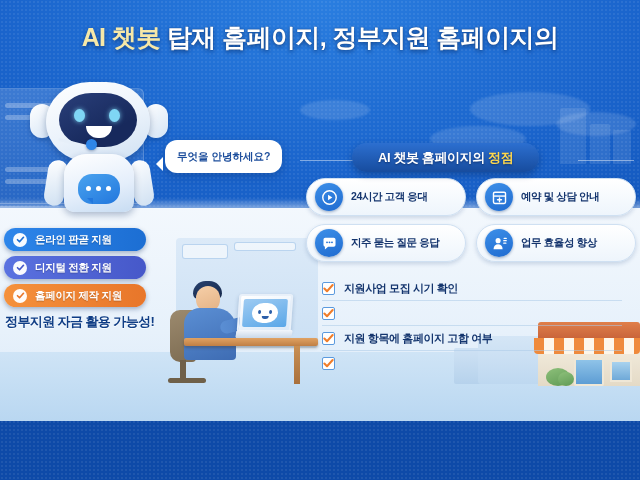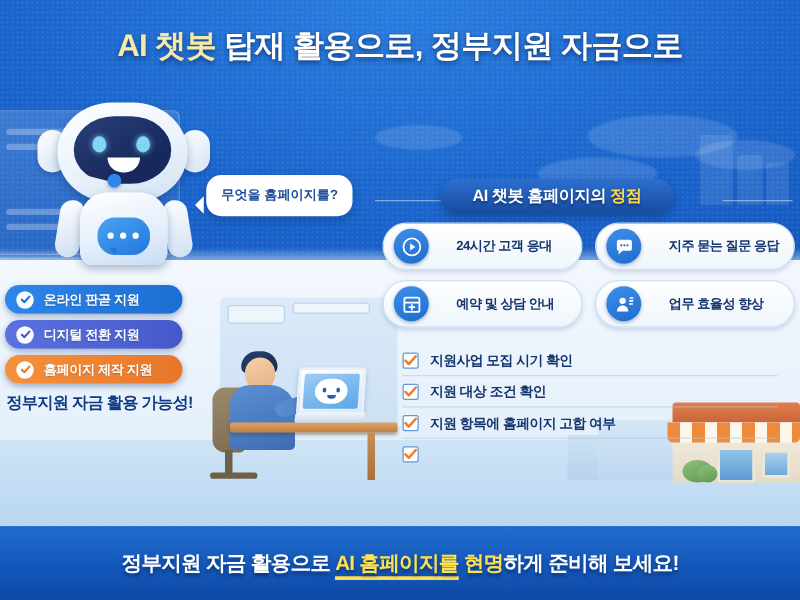--- a/index.html
+++ b/index.html
@@ -356,21 +356,21 @@
   }
   .sr-l { left:300px; width:54px; }
   .sr-r { left:578px; width:56px; }
 
   
   .features {
     position:absolute; left:306px; top:178px; width:330px; z-index:28;
     display:grid; grid-template-columns:160px 160px; gap:8px 10px;
   }
   .feat {
-    display:flex; align-items:center; gap:22px;
+    display:flex; align-items:center; gap:8px;
     height:38px; padding:0 8px;
     background:linear-gradient(180deg,#ffffff,#eef5fc);
     border:1px solid #cfe0f2;
     border-radius:19px;
     box-shadow:0 2px 4px rgba(20,60,120,.18);
   }
   .feat-ic {
     width:28px; height:28px; flex:0 0 28px; border-radius:50%;
     background:linear-gradient(160deg,#3d8fe8,#1f6bd0);
     display:flex; align-items:center; justify-content:center;
@@ -430,21 +430,21 @@
 
   <div class="cloud c1"></div>
   <div class="cloud c2"></div>
   <div class="cloud c3"></div>
   <div class="cloud c4"></div>
   <div class="bldg b1"></div>
   <div class="bldg b2"></div>
   <div class="bldg b3"></div>
 
   <div class="headline">
-    <span class="ln"><span class="hl">AI 챗봇</span><span> 탑재 활용으로, 정부지원 자금으로</span></span>
+    <span class="ln"><span class="hl">AI 챗봇</span><span> 탑재 홈페이지, 정부지원 홈페이지의</span></span>
   </div>
 
   <div class="uipanel">
     <div class="uiline ul1"></div>
     <div class="uiline ul2"></div>
     <div class="uiline ul3"></div>
     <div class="uiline ul4"></div>
   </div>
   <div class="uibar ub1"></div>
   <div class="uibar ub2"></div>
@@ -465,21 +465,21 @@
     <div class="r-arm r"></div>
     <div class="r-body"></div>
     <div class="r-chest">
       <div class="r-dot d1"></div>
       <div class="r-dot d2"></div>
       <div class="r-dot d3"></div>
     </div>
   </div>
 
   <div class="bubble">
-    <span class="bl">무엇을 홈페이지를?</span>
+    <span class="bl">무엇을 안녕하세요?</span>
   </div>
 
   <div class="card-top-curve"></div>
   <div class="card"></div>
   <div class="floor"></div>
 
   <div class="scene">
     <div class="sc-wall">
       <div class="sc-wallbox w1"></div>
       <div class="sc-wallbox w2"></div>
@@ -561,38 +561,38 @@
           <circle cx="12" cy="12" r="9.5" fill="none" stroke-width="2"></circle>
           <path d="M10 8 L16 12 L10 16 Z" fill="#fff" stroke="none"></path>
         </svg>
       </span>
       <span class="flbl">24시간 고객 응대</span>
     </div>
 
     <div class="feat">
       <span class="feat-ic">
         <svg viewBox="0 0 24 24">
+          <rect x="3.5" y="4.5" width="17" height="16" rx="2" fill="none" stroke-width="2"></rect>
+          <path d="M3.5 10 H20.5" stroke-width="2"></path>
+          <path d="M12 12.5 V18 M9.2 15.2 H14.8" stroke-width="2" stroke-linecap="round"></path>
+        </svg>
+      </span>
+      <span class="flbl">예약 및 상담 안내</span>
+    </div>
+
+    <div class="feat">
+      <span class="feat-ic">
+        <svg viewBox="0 0 24 24">
           <path d="M3.5 6.5 A2.5 2.5 0 0 1 6 4 H18 A2.5 2.5 0 0 1 20.5 6.5 V14 A2.5 2.5 0 0 1 18 16.5 H10 L5.5 20.5 V16.5 H6 A2.5 2.5 0 0 1 3.5 14 Z" stroke="none"></path>
           <circle cx="8.5" cy="10.3" r="1.3" fill="#2272d6" stroke="none"></circle>
           <circle cx="12" cy="10.3" r="1.3" fill="#2272d6" stroke="none"></circle>
           <circle cx="15.5" cy="10.3" r="1.3" fill="#2272d6" stroke="none"></circle>
         </svg>
       </span>
       <span class="flbl">지주 묻는 질문 응답</span>
-    </div>
-
-    <div class="feat">
-      <span class="feat-ic">
-        <svg viewBox="0 0 24 24">
-          <rect x="3.5" y="4.5" width="17" height="16" rx="2" fill="none" stroke-width="2"></rect>
-          <path d="M3.5 10 H20.5" stroke-width="2"></path>
-          <path d="M12 12.5 V18 M9.2 15.2 H14.8" stroke-width="2" stroke-linecap="round"></path>
-        </svg>
-      </span>
-      <span class="flbl">예약 및 상담 안내</span>
     </div>
 
     <div class="feat">
       <span class="feat-ic">
         <svg viewBox="0 0 24 24">
           <circle cx="10" cy="8" r="3.6" stroke="none"></circle>
           <path d="M3.6 20 C3.6 15.8 6.5 13.2 10 13.2 C13.5 13.2 16.4 15.8 16.4 20 Z" stroke="none"></path>
           <path d="M18 8 H21.5 M18 11.5 H21 M18.6 4.8 H21.5" stroke-width="1.8" stroke-linecap="round" fill="none"></path>
         </svg>
       </span>
@@ -609,36 +609,32 @@
           </svg>
       </span>
       <span class="clbl">지원사업 모집 시기 확인</span>
     </div>
     <div class="chk">
       <span class="chk-box">
         <svg viewBox="0 0 12 12">
             <path d="M1.5 6 L4.4 9 L10.5 2.2" fill="none" stroke-width="2.2" stroke-linecap="round" stroke-linejoin="round"></path>
           </svg>
       </span>
-      <span class="clbl">지원 대상 조건 확인</span>
     </div>
     <div class="chk">
       <span class="chk-box">
         <svg viewBox="0 0 12 12">
             <path d="M1.5 6 L4.4 9 L10.5 2.2" fill="none" stroke-width="2.2" stroke-linecap="round" stroke-linejoin="round"></path>
           </svg>
       </span>
       <span class="clbl">지원 항목에 홈페이지 고합 여부</span>
     </div>
     <div class="chk">
       <span class="chk-box">
         <svg viewBox="0 0 12 12">
             <path d="M1.5 6 L4.4 9 L10.5 2.2" fill="none" stroke-width="2.2" stroke-linecap="round" stroke-linejoin="round"></path>
           </svg>
       </span>
     </div>
   </div>
 
-  <div class="footer">
-    <div class="ftxt"><span>정부지원 자금 활용으로 </span><span class="ul">AI 홈페이지를</span><span class="hl"> 현명</span><span>하게 준비해 보세요!</span></div>
-  </div>
 
 </div>
 
 </body></html>

